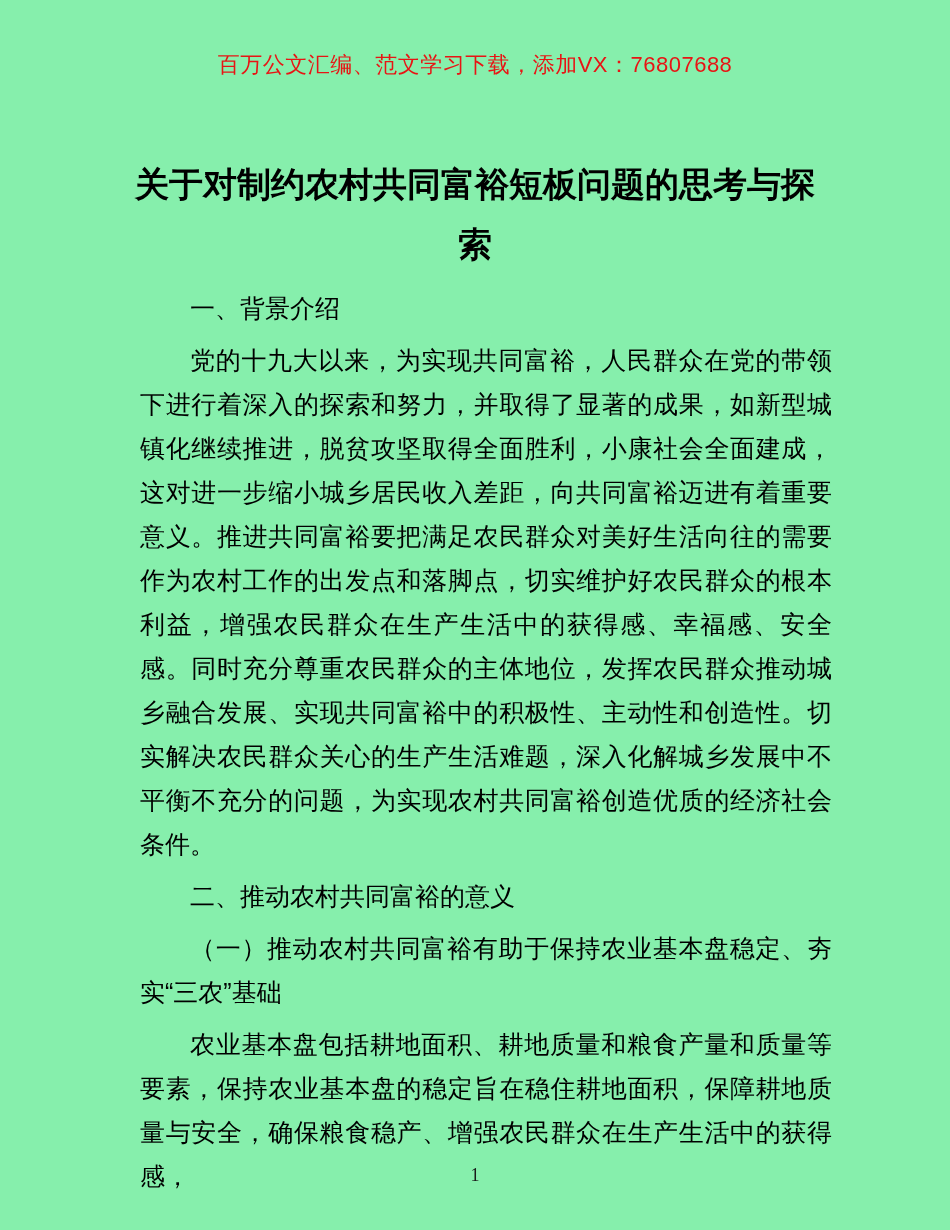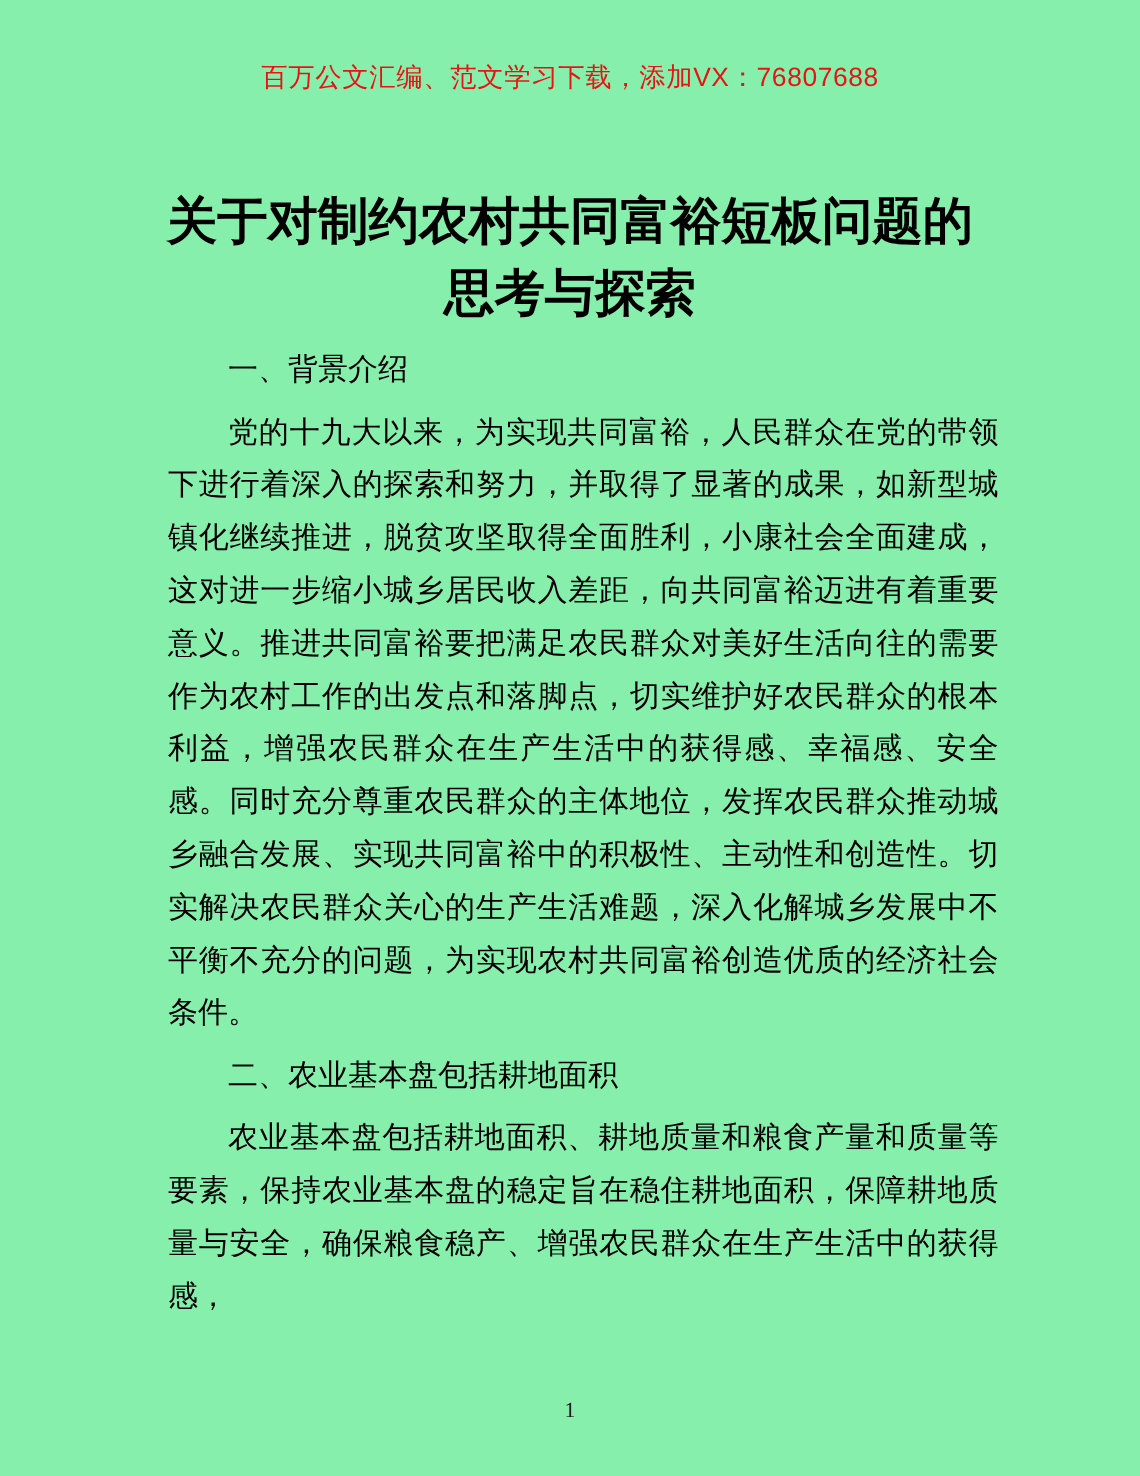--- a/index.html
+++ b/index.html
@@ -19,21 +19,21 @@
     padding-top: 50px;
     text-align: center;
     font-size: 22px;
     line-height: 30px;
     letter-spacing: 0.5px;
   }
   .doc-title {
     width: 706px;
     margin: 74px auto 0 auto;
     text-align: center;
-    font-size: 42px;
+    font-size: 34px;
     font-weight: bold;
     line-height: 60px;
   }
   .doc-body {
     width: 708px;
     margin: 0 0 0 140px;
     padding-top: 12px;
     font-size: 25px;
     line-height: 44px;
     text-align: justify;
@@ -59,19 +59,20 @@
 
 <div class="page">
 
   <div class="header-note" style="color: rgb(232, 20, 20);">百万公文汇编、范文学习下载，添加VX：76807688</div>
 
   <h1 class="doc-title">关于对制约农村共同富裕短板问题的思考与探索</h1>
 
   <div class="doc-body">
     <h2 class="block">一、背景介绍</h2>
     <p class="block">党的十九大以来，为实现共同富裕，人民群众在党的带领下进行着深入的探索和努力，并取得了显著的成果，如新型城镇化继续推进，脱贫攻坚取得全面胜利，小康社会全面建成，这对进一步缩小城乡居民收入差距，向共同富裕迈进有着重要意义。推进共同富裕要把满足农民群众对美好生活向往的需要作为农村工作的出发点和落脚点，切实维护好农民群众的根本利益，增强农民群众在生产生活中的获得感、幸福感、安全感。同时充分尊重农民群众的主体地位，发挥农民群众推动城乡融合发展、实现共同富裕中的积极性、主动性和创造性。切实解决农民群众关心的生产生活难题，深入化解城乡发展中不平衡不充分的问题，为实现农村共同富裕创造优质的经济社会条件。</p>
-    <h2 class="block">二、农业基本盘包括耕地面积</h2>
+    <h2 class="block">二、推动农村共同富裕的意义</h2>
+    <h2 class="block">（一）推动农村共同富裕有助于保持农业基本盘稳定、夯实“三农”基础</h2>
     <p class="block">农业基本盘包括耕地面积、耕地质量和粮食产量和质量等要素，保持农业基本盘的稳定旨在稳住耕地面积，保障耕地质量与安全，确保粮食稳产、增强农民群众在生产生活中的获得感，</p>
   </div>
 
   <div class="page-footer">1</div>
 
 </div>
 
 </body></html>

